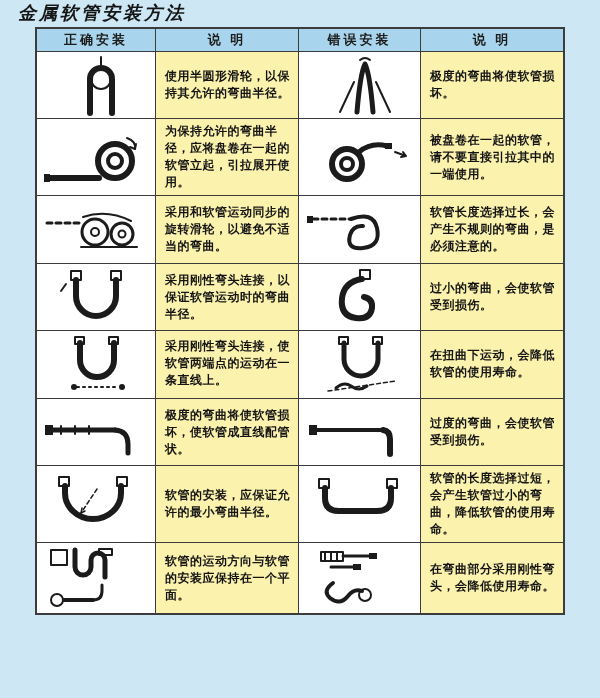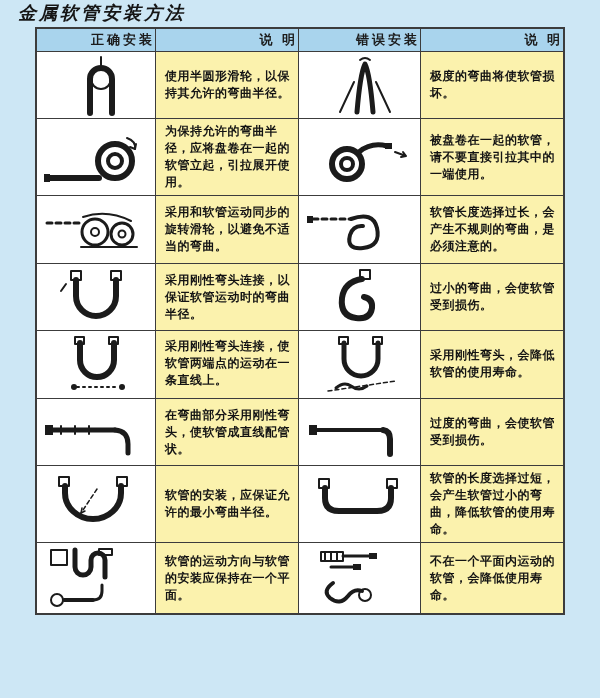--- a/index.html
+++ b/index.html
@@ -21,21 +21,21 @@
   }
   table.install{
     position:absolute;left:36px;top:28px;width:527px;
     border-collapse:collapse;table-layout:fixed;
     outline:1px solid var(--border);
   }
   col.c1{width:119px;} col.c2{width:143px;} col.c3{width:122px;} col.c4{width:143px;}
   th{
     background:var(--header-bg);border:1px solid var(--border);
     height:23px;font-size:13px;font-weight:bold;letter-spacing:3px;
-    color:#1c1c1c;padding:0;text-align:right;
+    color:#1c1c1c;padding:0;text-align:center;
   }
   td{border:1px solid var(--border);padding:0;vertical-align:middle;}
   td.img{background:#ffffff;text-align:center;}
   td.desc{
     background:var(--desc-bg);font-size:12px;font-weight:bold;line-height:1.42;
     padding:4px 7px 4px 9px;letter-spacing:0.5px;text-align:left;color:#141414;
   }
   td.img svg{display:block;margin:0 auto;}
   .stroke{fill:none;stroke:#1b1b1b;stroke-linecap:round;stroke-linejoin:round;}
   .fillb{fill:#1b1b1b;stroke:none;}
@@ -164,33 +164,33 @@
         <td class="desc">采用刚性弯头连接，使软管两端点的运动在一条直线上。</td>
         <td class="img">
           <svg width="100" height="64" viewBox="0 0 100 64">
             <rect class="stroke thin" x="29" y="4" width="9" height="7"></rect>
             <rect class="stroke thin" x="63" y="4" width="9" height="7"></rect>
             <path class="stroke" stroke-width="5" d="M34 10 V26 a17 17 0 0 0 34 0 V10"></path>
             <path class="stroke" stroke-width="1.5" stroke-dasharray="4 3" d="M18 58 L86 48"></path>
             <path class="stroke" stroke-width="3" d="M26 55 q8 -7 15 -2 q8 6 16 0"></path>
           </svg>
         </td>
-        <td class="desc">采用刚性弯头，会降低软管的使用寿命。</td>
+        <td class="desc">在扭曲下运动，会降低软管的使用寿命。</td>
       </tr>
 
       <tr style="height:67px;">
         <td class="img">
           <svg width="110" height="62" viewBox="0 0 110 62">
             <rect class="fillb" x="4" y="24" width="8" height="10"></rect>
             <path class="stroke" stroke-width="5" d="M12 29 H74"></path>
             <path class="stroke" stroke-width="5" d="M74 29 q13 1 13 14 V52"></path>
             <path class="stroke thin" d="M20 25 v8 M34 25 v8 M48 25 v8"></path>
           </svg>
         </td>
-        <td class="desc">在弯曲部分采用刚性弯头，使软管成直线配管状。</td>
+        <td class="desc">极度的弯曲将使软管损坏，使软管成直线配管状。</td>
         <td class="img">
           <svg width="110" height="62" viewBox="0 0 110 62">
             <rect class="fillb" x="4" y="24" width="8" height="10"></rect>
             <path class="stroke" stroke-width="4" d="M12 29 H78"></path>
             <path class="stroke" stroke-width="6" d="M78 29 q7 1 7 9 V53"></path>
           </svg>
         </td>
         <td class="desc">过度的弯曲，会使软管受到损伤。</td>
       </tr>
 
@@ -232,18 +232,18 @@
             <rect class="stroke thin" x="16" y="7" width="22" height="9"></rect>
             <path class="stroke thin" d="M20 7 v9 M26 7 v9 M32 7 v9"></path>
             <path class="stroke" stroke-width="3" d="M38 11 H66"></path>
             <rect class="fillb" x="64" y="8" width="8" height="6"></rect>
             <path class="stroke" stroke-width="3" d="M26 22 H50"></path>
             <rect class="fillb" x="48" y="19" width="8" height="6"></rect>
             <path class="stroke" stroke-width="4" d="M28 38 q-11 8 -3 15 q10 8 18 -2 q6 -8 14 -5"></path>
             <circle class="stroke thin" cx="60" cy="50" r="6"></circle>
           </svg>
         </td>
-        <td class="desc">不在一个平面内运动的软管，会降低使用寿命。</td>
+        <td class="desc">在弯曲部分采用刚性弯头，会降低使用寿命。</td>
       </tr>
 
     </tbody>
   </table>
 </div>
 
 </body></html>

